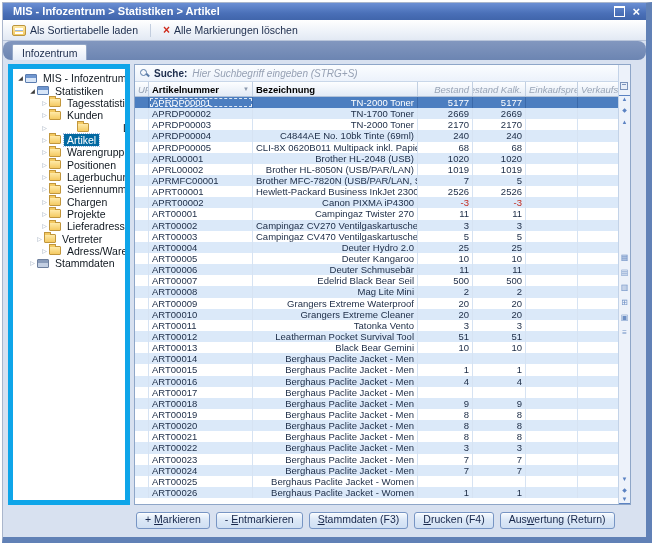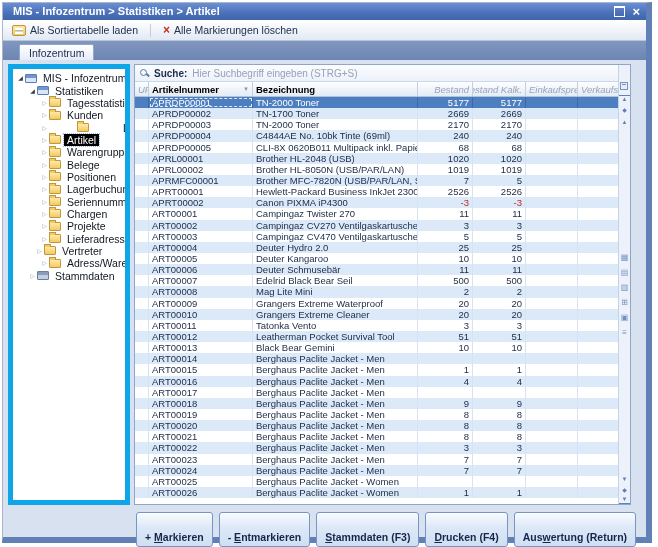--- a/index.html
+++ b/index.html
@@ -23,63 +23,63 @@
   .tbtn{display:flex;align-items:center;gap:4px;padding:1px 4px;border-radius:2px;cursor:default;}
   .tsep{width:1px;height:13px;background:#c2cdde;margin:0 3px;}
   .icon-loadtable{width:14px;height:11px;background:linear-gradient(#ffe9a5,#f2c964);
                   border:1px solid #bb953f;border-radius:2px;position:relative;box-sizing:border-box;}
   .icon-loadtable::before{content:"";position:absolute;left:2px;top:2px;right:2px;height:2px;
                   background:#fff;border-bottom:1px solid #9db7d8;}
   .icon-loadtable::after{content:"";position:absolute;left:2px;top:6px;right:2px;height:2px;background:#fff;}
   .icon-redx{color:#cf2a1b;font-weight:bold;font-size:12px;line-height:12px;}
   
   .tabstrip{height:19px;flex:0 0 19px;background:linear-gradient(#8297bf,#6c85b2);
-            display:flex;align-items:flex-end;padding-left:16px;}
+            display:flex;align-items:flex-end;padding-left:9px;border-radius:8px;}
   .tab{background:linear-gradient(#ffffff,#e5ecf8);border:1px solid #93a7c7;border-bottom:none;
        border-radius:2px 2px 0 0;font-size:10.5px;color:#1c2c4c;padding:2px 9px 1px 9px;cursor:default;}
   
   .content{flex:1;position:relative;background:#d8e1f0;}
   .tree-panel{position:absolute;left:5px;top:4px;width:122px;height:441px;background:#fff;
               border:5px solid #0ea5e9;box-sizing:border-box;overflow:hidden;padding-top:3px;font-size:10.5px;}
   .tree-item{height:12.35px;display:flex;align-items:center;white-space:nowrap;cursor:default;color:#101820;}
   .expander{width:9px;flex:0 0 9px;text-align:center;font-size:6px;line-height:8px;}
   .exp-open{color:#3c3c3c;}
   .exp-closed{color:#93a2b6;}
   .ticon{width:12px;height:9px;flex:0 0 12px;margin-right:3px;border-radius:1px;box-sizing:border-box;position:relative;}
   .app-icon{border:1px solid #5a7cb0;background:#d8e6f8;}
   .app-icon::before{content:"";position:absolute;left:0;top:0;right:0;height:3px;background:#6f96cf;}
   .folder-icon{border:1px solid #c1963c;background:linear-gradient(#ffeaa8,#f4ca62);}
   .folder-icon::before{content:"";position:absolute;left:-1px;top:-3px;width:5px;height:2px;
                        background:#f4ca62;border:1px solid #c1963c;border-bottom:none;}
   .db-icon{border:1px solid #6d7f9d;background:#c3cfe2;}
   .db-icon::before{content:"";position:absolute;left:0;top:0;right:0;height:3px;background:#8a9cba;}
   .tlabel{padding:0 3px;line-height:12px;}
-  .tree-item.sel .tlabel{background:#000000;color:#fff;outline:1px dotted #9db9e0;}
+  .tree-item.sel .tlabel{background:#0369a1;color:#fff;outline:1px dotted #9db9e0;}
   
   .grid-panel{position:absolute;left:131px;top:4px;width:497px;height:441px;background:#fff;
               border:1px solid #8ea6c8;box-sizing:border-box;display:flex;flex-direction:column;overflow:hidden;}
   .search-row{height:16px;flex:0 0 16px;background:linear-gradient(#fbfdff,#ecf2fb);
               border-bottom:1px solid #c9d7e9;display:flex;align-items:center;gap:5px;
               padding-left:5px;font-size:10px;color:#1c2c4c;}
   .search-label{font-weight:bold;}
-  .search-hint{color:#96a1b4;}
+  .search-hint{font-style:italic;color:#96a1b4;}
   .mag{width:9px;height:9px;position:relative;flex:0 0 9px;}
   .mag::before{content:"";position:absolute;left:0;top:0;width:5px;height:5px;border:1.5px solid #5a7ca8;border-radius:50%;}
   .mag::after{content:"";position:absolute;left:5.5px;top:5.5px;width:3.5px;height:1.5px;background:#5a7ca8;transform:rotate(45deg);}
   .grid-header{height:14px;flex:0 0 14px;display:flex;background:linear-gradient(#fdfeff,#e3ebf6);
                border-bottom:1px solid #b2c2d9;font-size:9.5px;align-items:center;padding-right:11px;}
   .hc{box-sizing:border-box;border-right:1px solid #c2d0e2;padding:0 3px;height:100%;
       display:flex;align-items:center;white-space:nowrap;overflow:hidden;cursor:default;}
   .hc.main{font-weight:bold;color:#000;}
   .hc.muted{color:#98a4b6;font-style:italic;}
   .hc.num{justify-content:flex-end;}
   .sortglyph{font-size:6px;color:#8b99ad;margin-left:auto;padding-left:3px;}
   .c-up{width:14px;flex:0 0 14px;}
   .c-art{width:104px;flex:0 0 104px;}
-  .c-bez{width:165px;flex:0 0 165px;}
+  .c-bez{width:165px;flex:0 0 165px;text-align:right;}
   .c-b{width:55px;flex:0 0 55px;}
   .c-bk{width:53px;flex:0 0 53px;}
   .c-ek{width:52px;flex:0 0 52px;}
   .c-vk{flex:1;}
   .grid-body{flex:1;position:relative;font-size:9.5px;padding-right:11px;}
   .trow{display:flex;height:11.15px;line-height:11.3px;color:#1b2b45;cursor:default;}
   .trow.alt{background:#dbe9f9;}
   .trow.sel{background:#4c7ec0;color:#fff;}
   .cell{box-sizing:border-box;border-right:1px solid #d6e3f3;padding:0 3px;white-space:nowrap;overflow:hidden;}
   .trow.sel .cell{border-right-color:#3a69aa;}
@@ -93,23 +93,23 @@
   .arrow{font-size:6px;line-height:7px;}
   .edge-top{border-top:1px solid #5b82c2;}
   .edge-bot{border-bottom:1px solid #5b82c2;}
   .diam{font-size:6px;line-height:7px;}
   .toolglyph{font-size:8px;line-height:9px;color:#6d8fc4;}
   .chooser-box{position:absolute;left:1px;top:17px;width:8px;height:8px;border:1px solid #7b93ba;
                background:#e8eef8;box-sizing:border-box;}
   .chooser-box::before{content:"";position:absolute;left:1px;top:1px;right:1px;height:1px;background:#7b93ba;}
   
   .footer{position:absolute;left:133px;top:452px;display:flex;gap:6px;}
-  .fbtn{display:inline-block;padding:18px 8px 3px 8px;border:1px solid #7795c4;border-radius:3px;
+  .fbtn{display:inline-block;padding:0 8px 3px 8px;border:1px solid #7795c4;border-radius:3px;
         background:linear-gradient(#f7fbff,#dce8f7 45%,#cfdff3);font-size:10.5px;color:#16264a;
-        box-shadow:inset 0 1px 0 rgba(255,255,255,.7);cursor:default;white-space:nowrap;font-weight:bold;}
+        box-shadow:inset 0 1px 0 rgba(255,255,255,.7);cursor:default;white-space:nowrap;}
   .fbtn u{text-decoration:underline;}
 </style>
 </head>
 <body>
 
 <div class="window">
 
   <div class="titlebar">
     <span>MIS - Infozentrum &gt; Statistiken &gt; Artikel</span>
     <span class="tspacer"></span>
@@ -165,25 +165,20 @@
         </div>
         <div class="tree-item sel" style="padding-left: 27px;">
           <span class="expander exp-closed">▷</span>
           <span class="ticon folder-icon"></span>
           <span class="tlabel">Artikel</span>
         </div>
         <div class="tree-item" style="padding-left: 27px;">
           <span class="expander exp-closed">▷</span>
           <span class="ticon folder-icon"></span>
           <span class="tlabel">Warengruppen</span>
-        </div>
-        <div class="tree-item" style="padding-left: 27px;">
-          <span class="expander exp-closed">▷</span>
-          <span class="ticon folder-icon"></span>
-          <span class="tlabel">Belege</span>
         </div>
         <div class="tree-item" style="padding-left: 27px;">
           <span class="expander exp-closed">▷</span>
           <span class="ticon folder-icon"></span>
           <span class="tlabel">Positionen</span>
         </div>
         <div class="tree-item" style="padding-left: 27px;">
           <span class="expander exp-closed">▷</span>
           <span class="ticon folder-icon"></span>
           <span class="tlabel">Lagerbuchungen</span>

